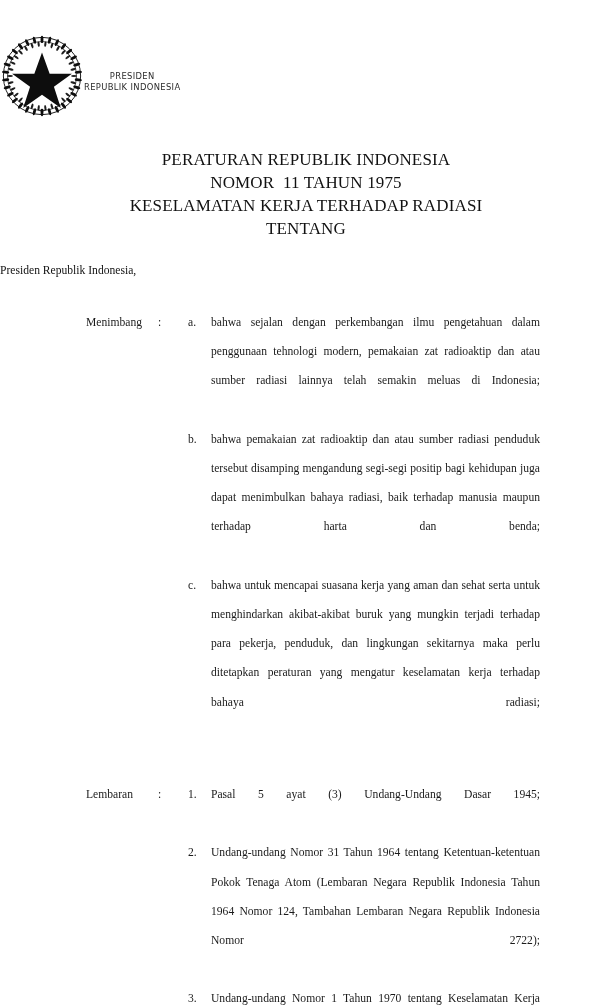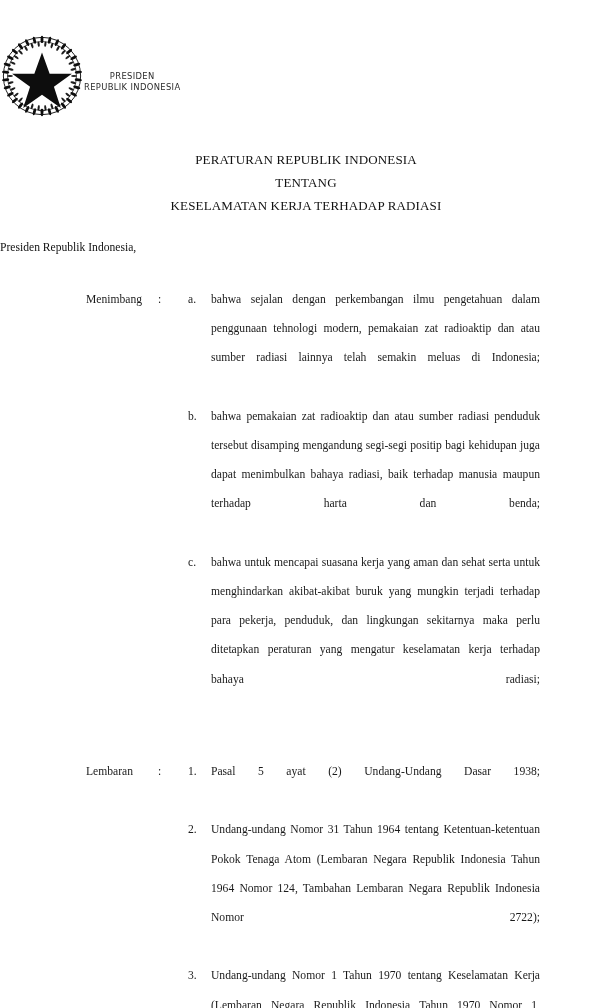--- a/index.html
+++ b/index.html
@@ -45,21 +45,21 @@
     line-height: 11.5px;
     letter-spacing: 0.35px;
     color: #2b2b2b;
   }
   .emblem-caption span { display: block; }
 
   
   .title-block {
     margin-top: 30px;
     text-align: center;
-    font-size: 13px;
+    font-size: 17px;
     line-height: 23px;
     letter-spacing: 0.15px;
     color: #111111;
   }
   .title-block .title-line { display: block; white-space: pre; }
 
   
   .opening {
     margin-top: 24px;
     text-align: left;
@@ -219,22 +219,23 @@
       </g>
     </svg>
     <div class="emblem-caption">
       <span>PRESIDEN</span>
       <span>REPUBLIK INDONESIA</span>
     </div>
   </div>
 
   <div class="title-block">
     <span class="title-line">PERATURAN REPUBLIK INDONESIA</span>
+    <span class="title-line">NOMOR  11 TAHUN 1975</span>
+    <span class="title-line">KESELAMATAN KERJA TERHADAP RADIASI</span>
     <span class="title-line">TENTANG</span>
-    <span class="title-line">KESELAMATAN KERJA TERHADAP RADIASI</span>
   </div>
 
   <div class="opening">Presiden Republik Indonesia,</div>
 
   <div class="section menimbang">
     <div class="clause-row">
       <div class="label-cell">Menimbang</div>
       <div class="colon-cell">:</div>
       <div class="items-cell">
         <div class="item">
@@ -255,21 +256,21 @@
     </div>
   </div>
 
   <div class="section mengingat">
     <div class="clause-row">
       <div class="label-cell">Lembaran</div>
       <div class="colon-cell">:</div>
       <div class="items-cell">
         <div class="item">
           <div class="item-marker">1.</div>
-          <div class="item-text">Pasal 5 ayat (2) Undang-Undang Dasar 1938;</div>
+          <div class="item-text">Pasal 5 ayat (3) Undang-Undang Dasar 1945;</div>
         </div>
       </div>
     </div>
     <div class="items-cell indented">
       <div class="item">
         <div class="item-marker">2.</div>
         <div class="item-text">Undang-undang  Nomor 31 Tahun 1964 tentang Ketentuan-ketentuan Pokok Tenaga Atom (Lembaran Negara Republik Indonesia Tahun 1964 Nomor 124, Tambahan Lembaran Negara Republik Indonesia Nomor 2722);</div>
       </div>
       <div class="item">
         <div class="item-marker">3.</div>

